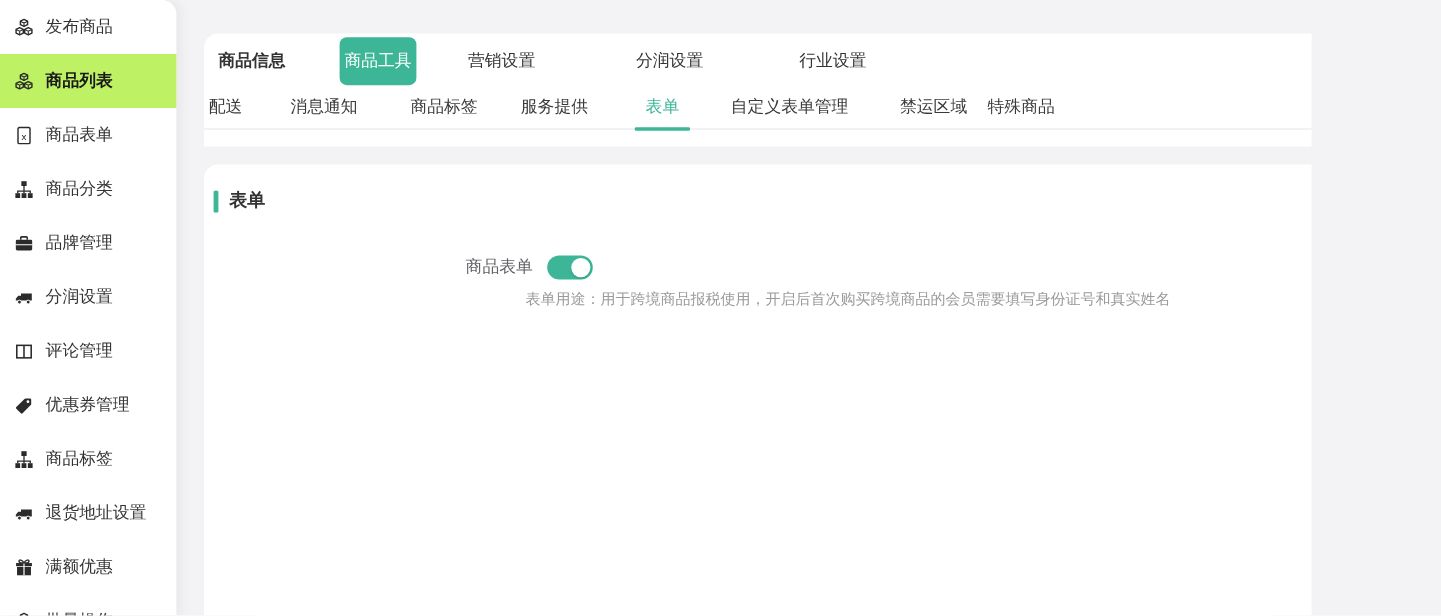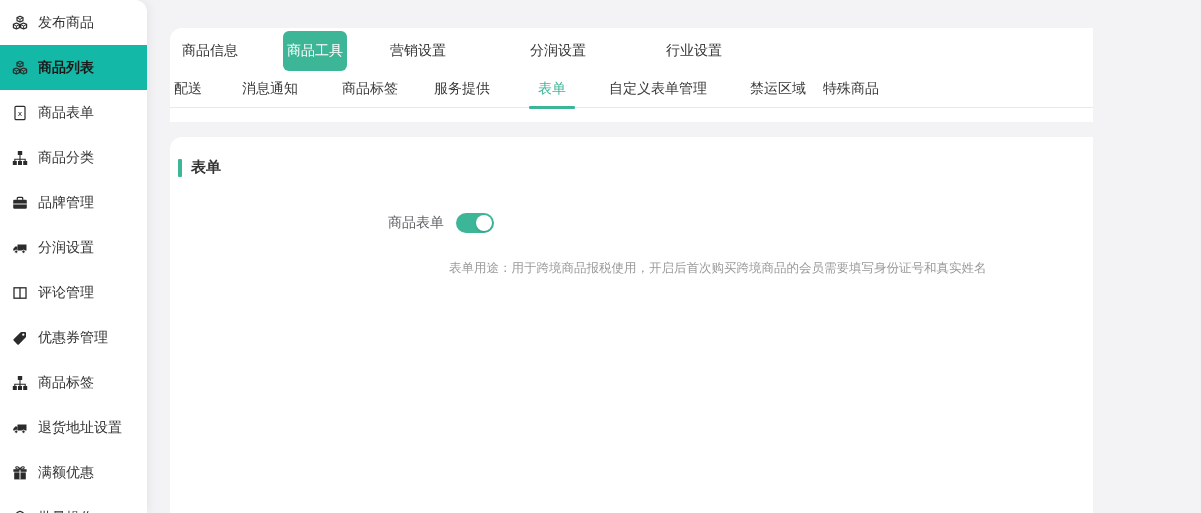--- a/index.html
+++ b/index.html
@@ -17,33 +17,33 @@
     position:absolute; left:0; top:0; width:147px; height:513px;
     background:#ffffff; border-radius:0 12px 0 0;
     box-shadow:3px 0 10px rgba(0,0,0,0.05);
     z-index:2;
   }
   .side-item {
     height:45px; display:flex; align-items:center; gap:10px;
     padding-left:11px; cursor:pointer; color:#333; font-size:14px;
     white-space:nowrap;
   }
-  .side-item.active { background:#14b8a6; font-weight:bold; color:#1a1a1a; }
+  .side-item.active { background:#bef264; font-weight:bold; color:#1a1a1a; }
   .side-item .icon { width:17px; height:17px; display:inline-flex; align-items:center; justify-content:center; flex:0 0 17px; }
   .side-item .icon svg { width:16px; height:16px; display:block; }
 
   
   .tabs-card {
     position:absolute; left:170px; top:28px; width:1031px; height:94px;
     background:#fff; border-radius:12px 0 0 0; z-index:1;
   }
   .tabs-primary { display:flex; align-items:center; height:40px; margin-top:3px; }
   .tab1 { height:40px; display:flex; align-items:center; font-size:14px; color:#333; cursor:pointer; white-space:nowrap; }
   .tab1.active { background:var(--accent); color:#fff; border-radius:6px; padding:0 4px; }
-  .tabs-primary > div:nth-of-type(1){ margin-left:12px; }
+  .tabs-primary > div:nth-of-type(1){ margin-left:12px;font-weight:bold; }
   .tabs-primary > div:nth-of-type(2){ margin-left:45px; }
   .tabs-primary > div:nth-of-type(3){ margin-left:43px; }
   .tabs-primary > div:nth-of-type(4){ margin-left:84px; }
   .tabs-primary > div:nth-of-type(5){ margin-left:80px;text-align:right; }
 
   .tabs-secondary {
     display:flex; align-items:center; height:37px;
     border-bottom:1px solid #e8e8f0; position:relative;
   }
   .tab2 { height:36px; display:flex; align-items:center; font-size:14px; color:#3a3a3a; cursor:pointer; position:relative; white-space:nowrap; }
@@ -75,21 +75,21 @@
   .toggle {
     width:38px; height:20px; border-radius:10px; background:#dcdfe6;
     position:relative; cursor:pointer; transition:background .2s;
   }
   .toggle .knob {
     position:absolute; top:2px; left:2px; width:16px; height:16px;
     border-radius:50%; background:#fff; box-shadow:0 1px 2px rgba(0,0,0,0.15);
   }
   .toggle.on { background:var(--accent); }
   .toggle.on .knob { left:auto; right:2px; }
-  .form-help { position:absolute; left:279px; top:103px; font-size:12.5px; color:#9a9a9a; line-height:18px; white-space:nowrap;margin-top:19px; }
+  .form-help { position:absolute; left:268px; top:103px; font-size:12.5px; color:#9a9a9a; line-height:18px; white-space:nowrap; }
 </style>
 </head>
 <body>
 
 <div class="viewport">
 
   <aside class="sidebar">
     <nav>
 
         <div class="side-item">

